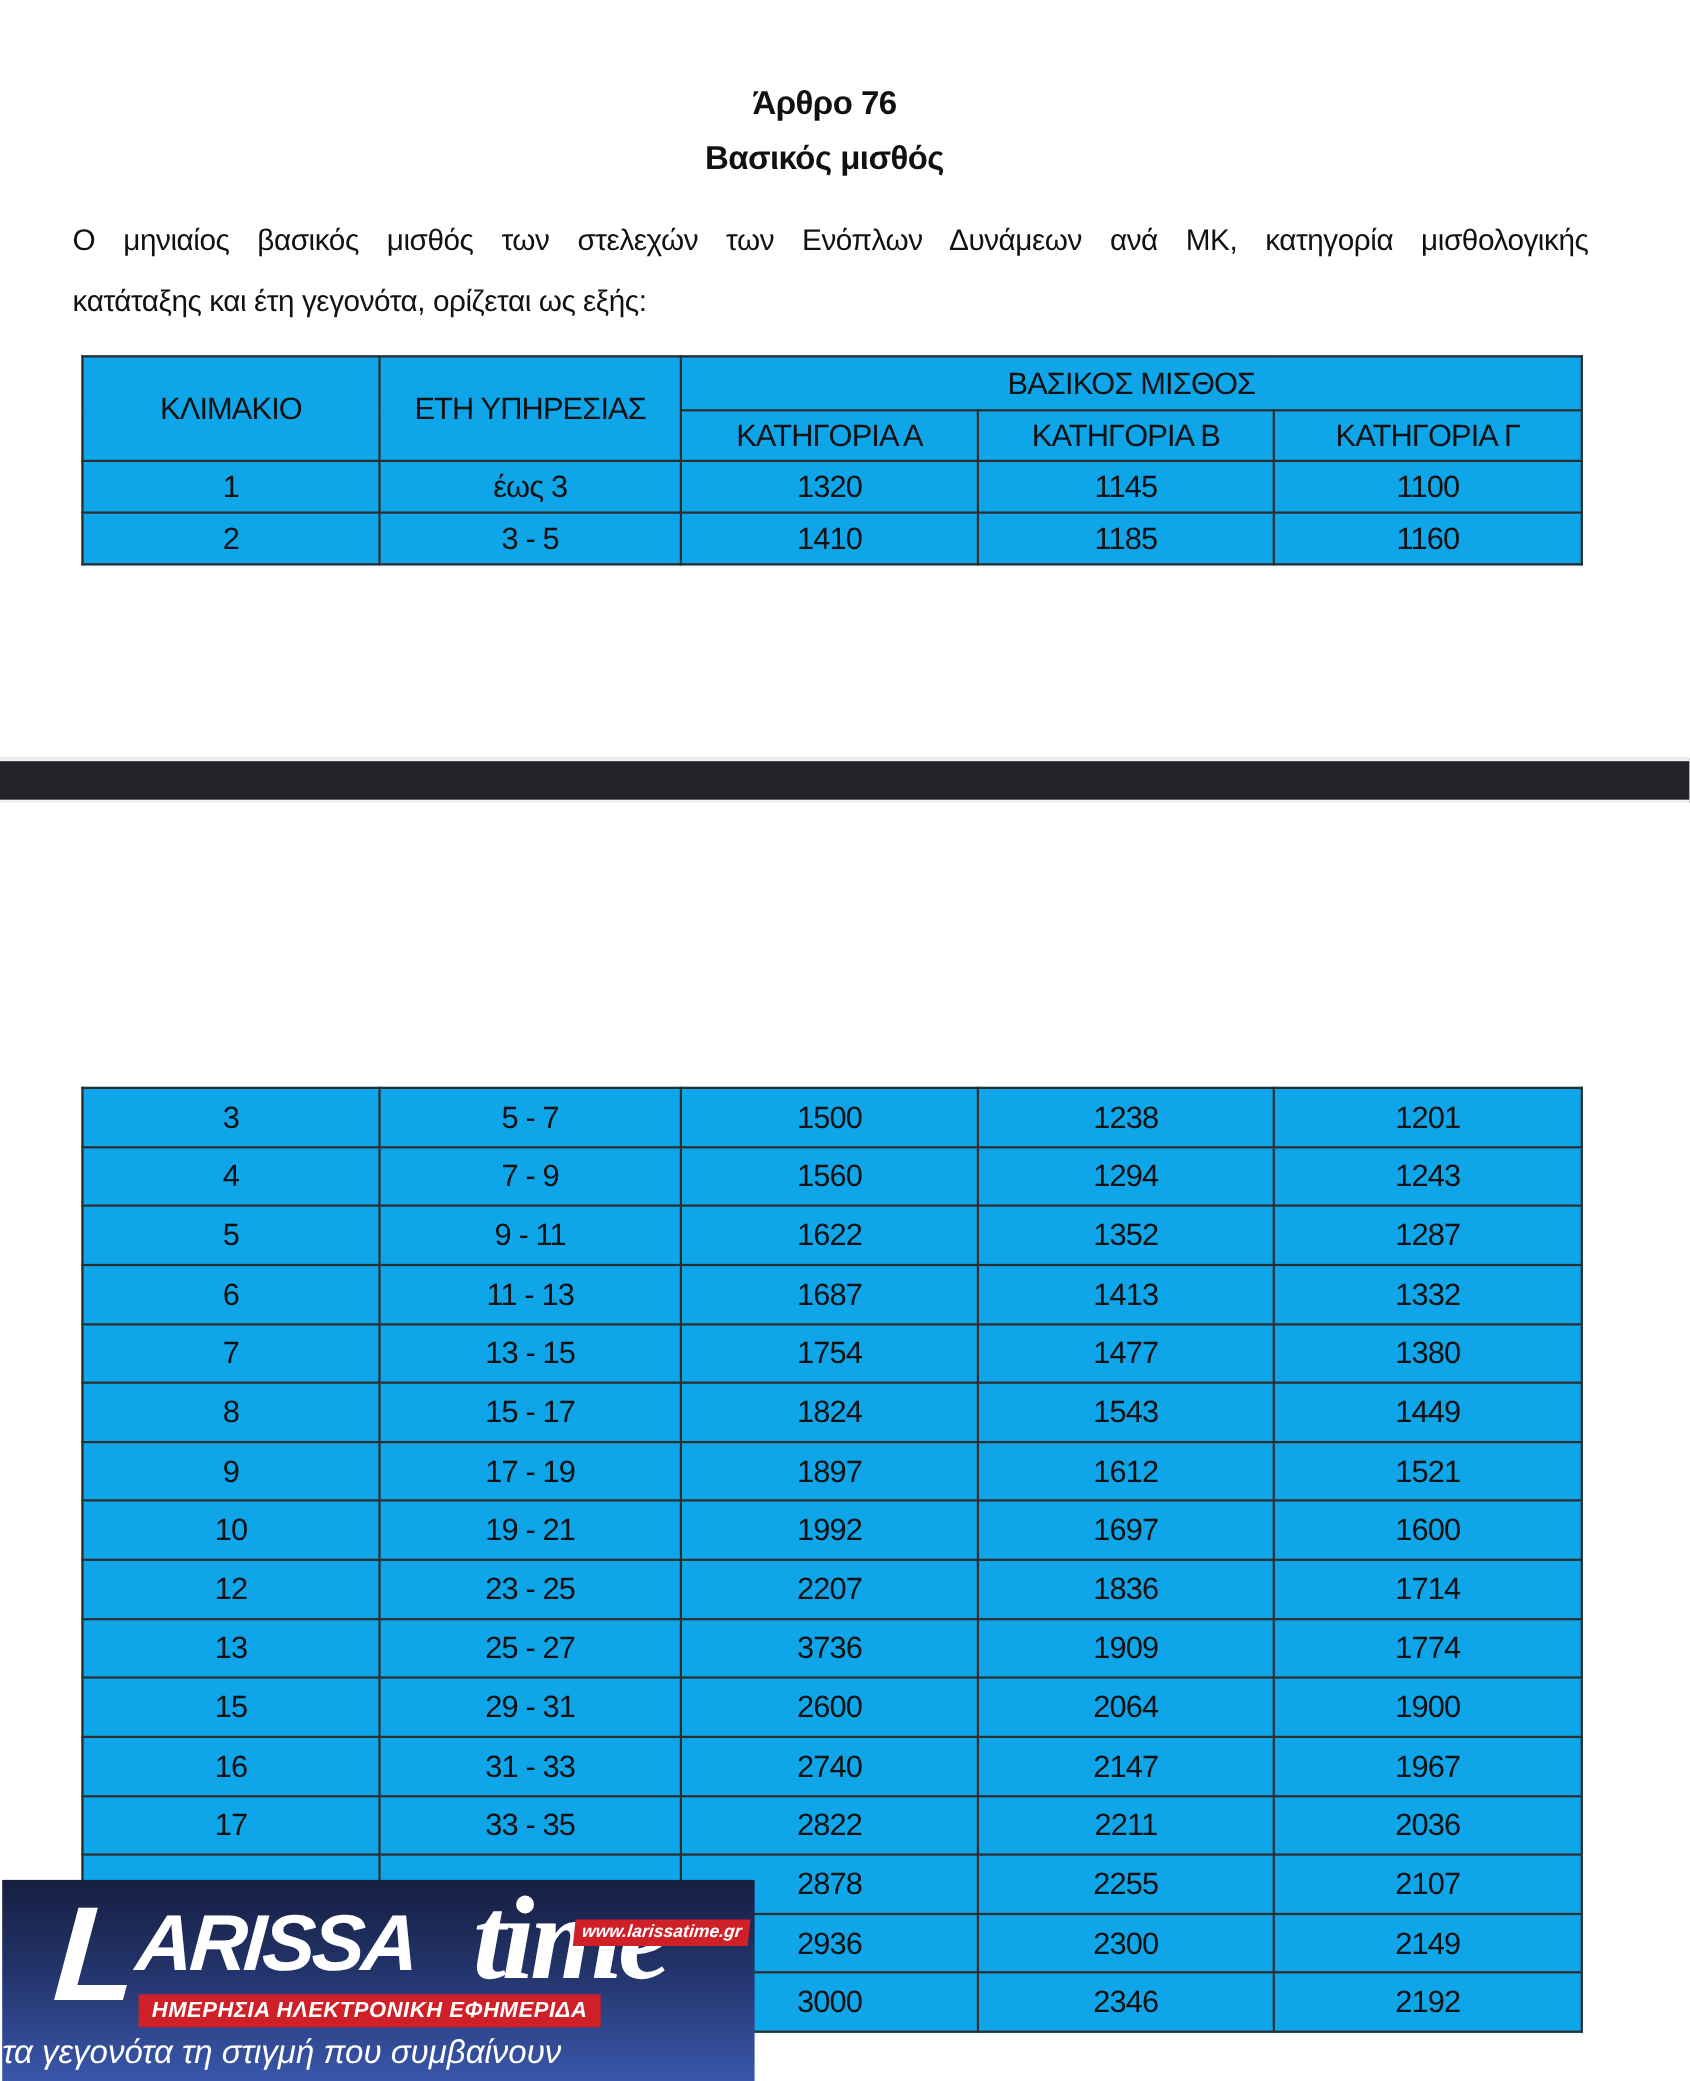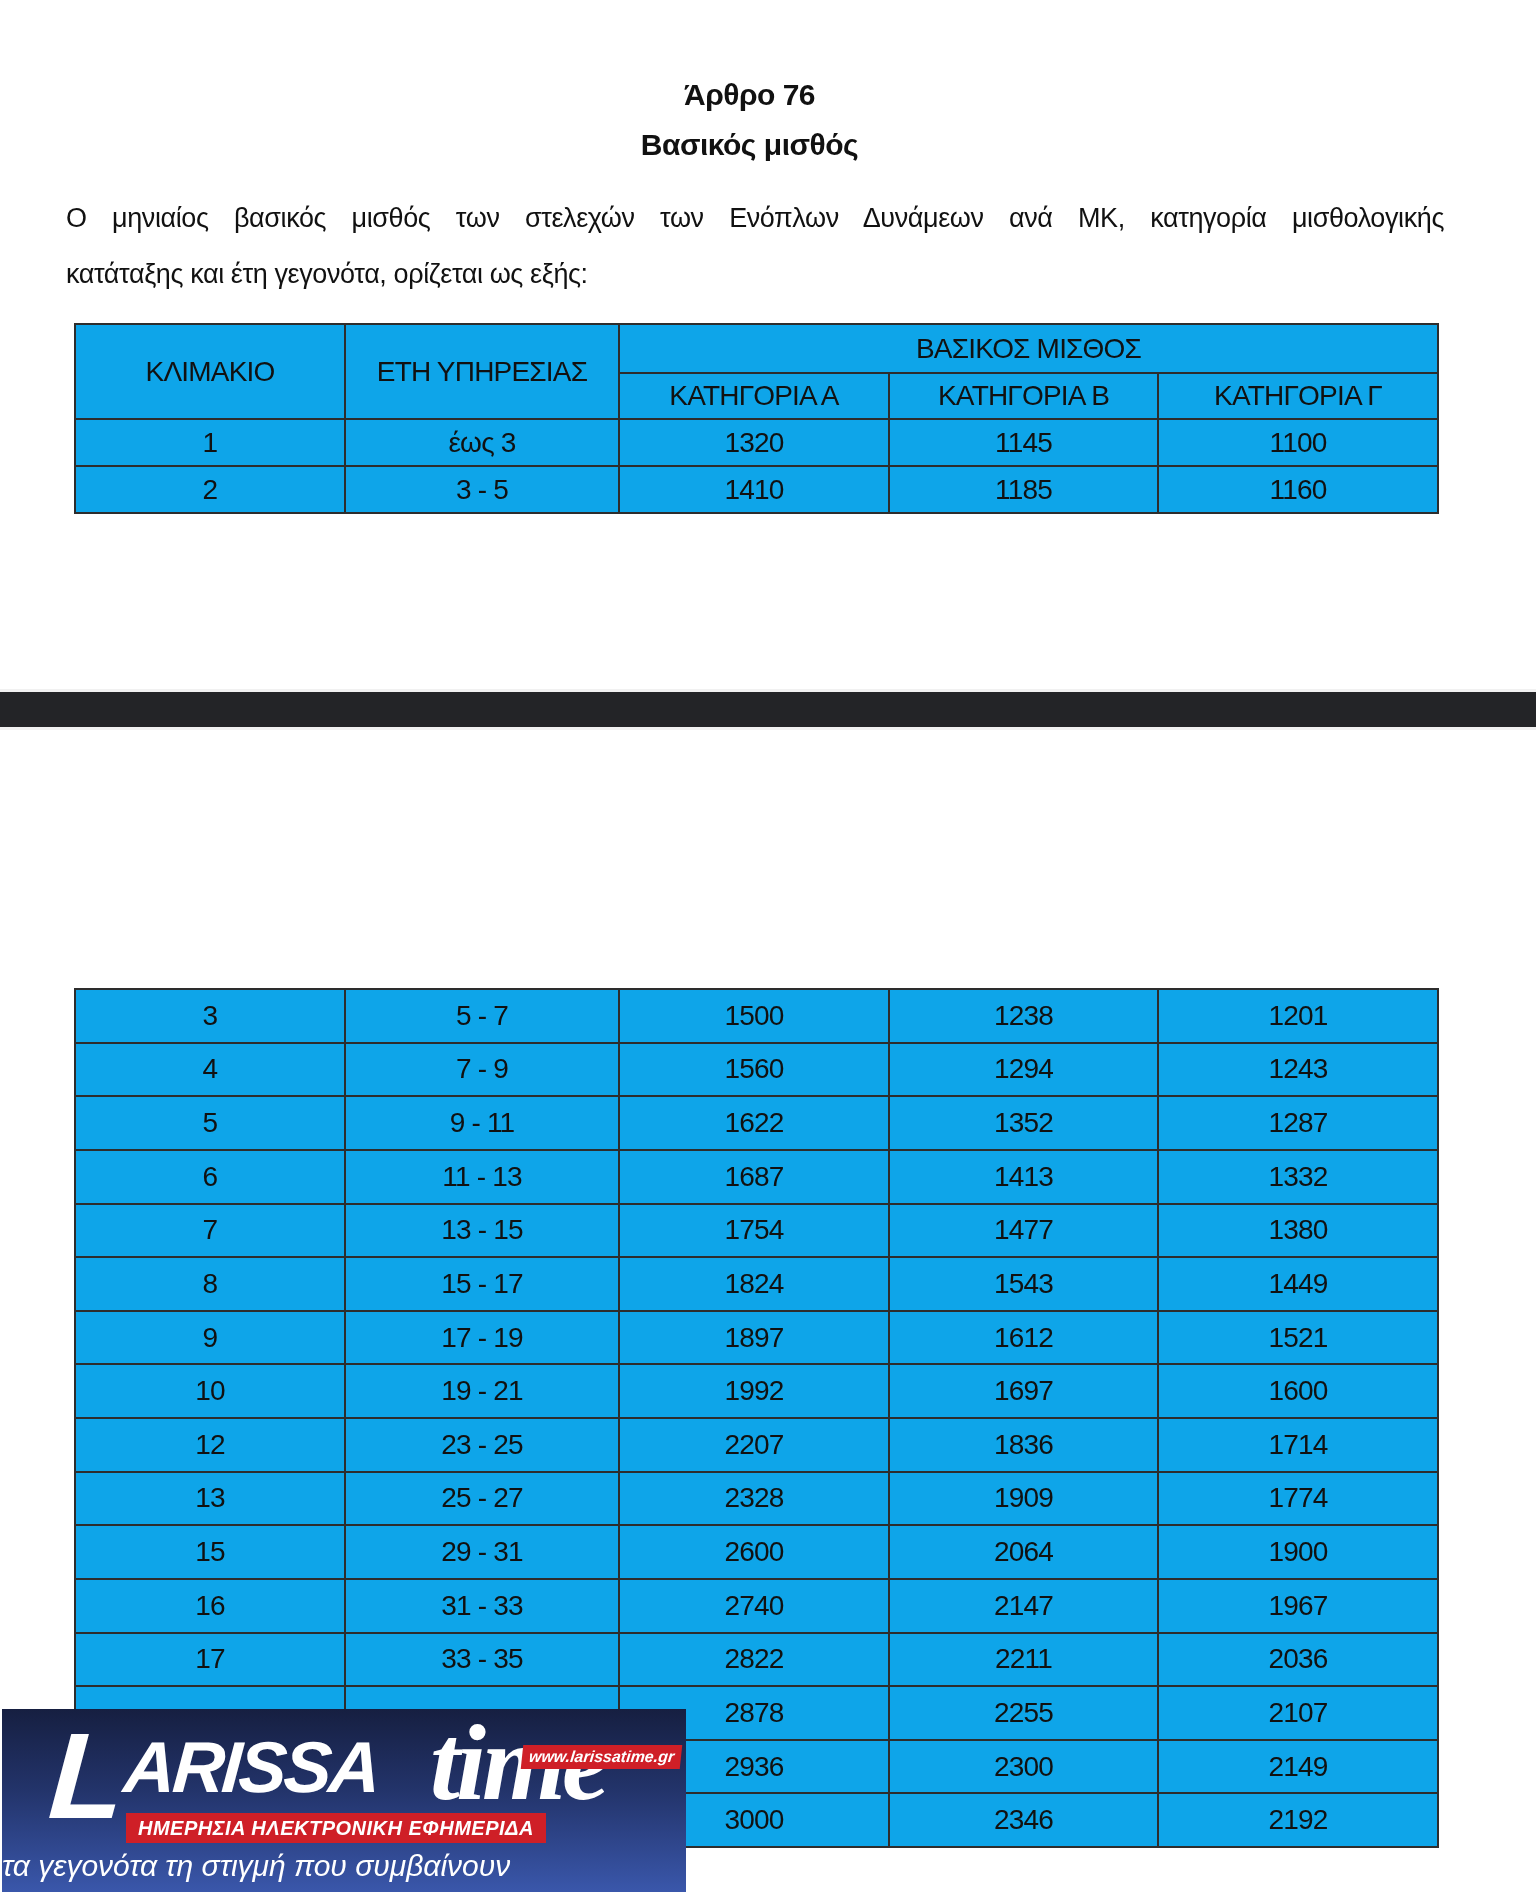--- a/index.html
+++ b/index.html
@@ -169,21 +169,21 @@
         <tr>
           <td>12</td>
           <td>23 - 25</td>
           <td>2207</td>
           <td>1836</td>
           <td>1714</td>
         </tr>
         <tr>
           <td>13</td>
           <td>25 - 27</td>
-          <td>2328</td>
+          <td>3736</td>
           <td>1909</td>
           <td>1774</td>
         </tr>
         <tr>
           <td>15</td>
           <td>29 - 31</td>
           <td>2600</td>
           <td>2064</td>
           <td>1900</td>
         </tr>

